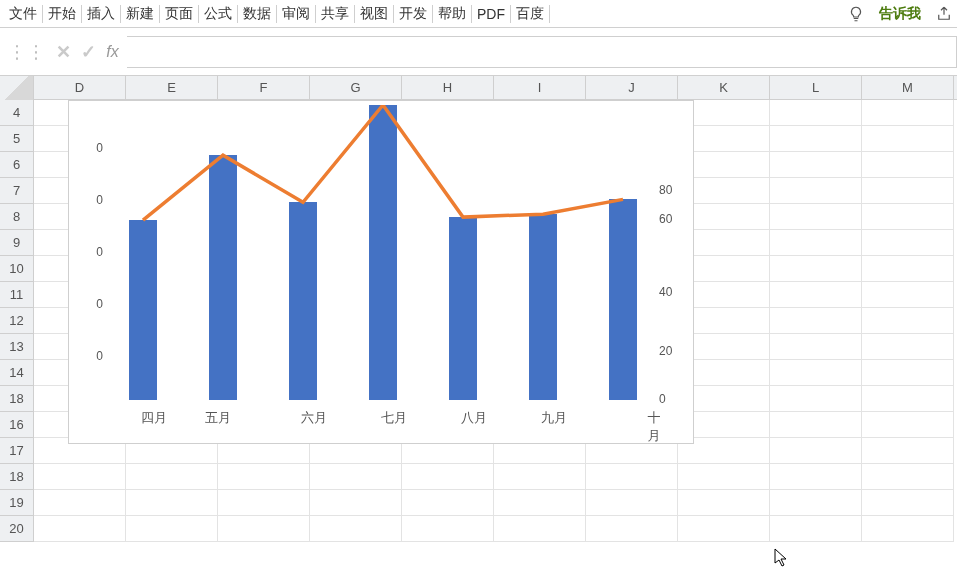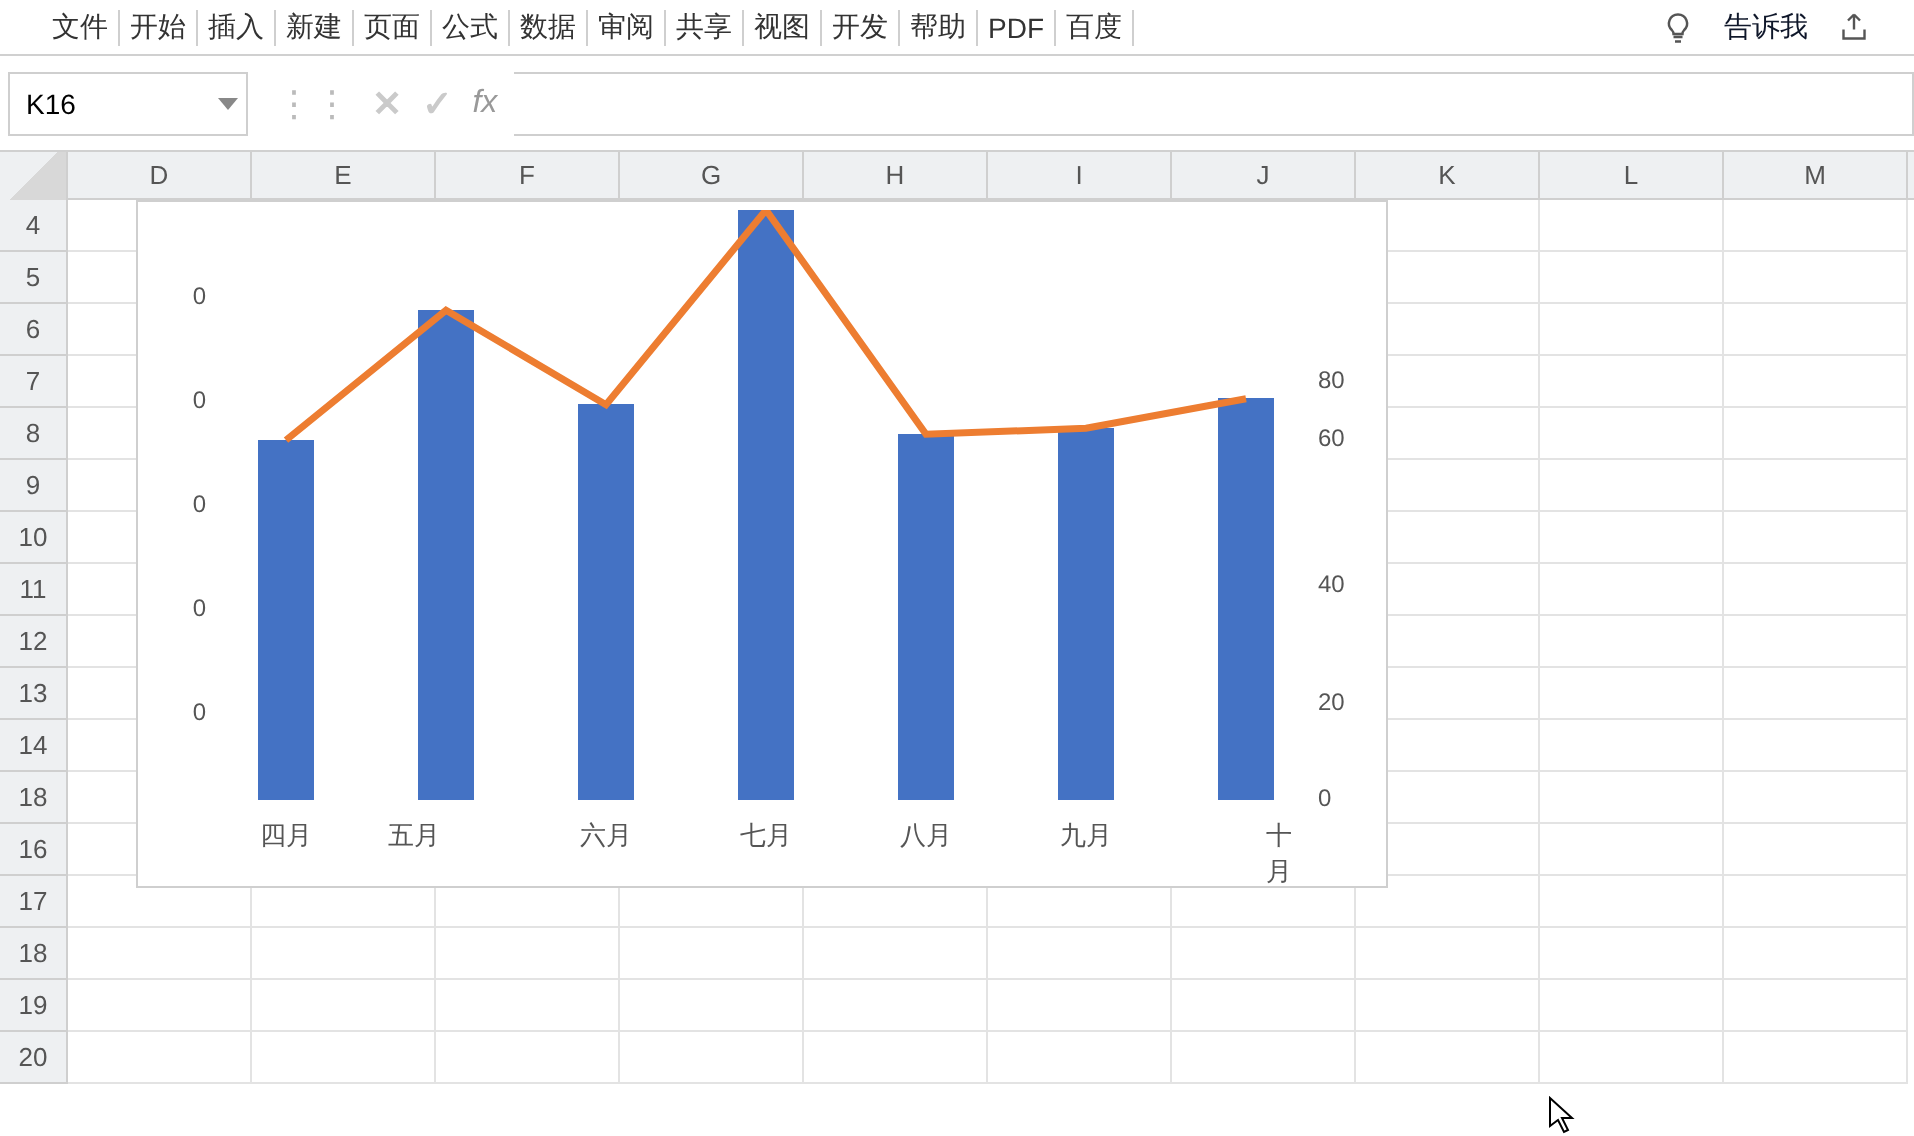--- a/index.html
+++ b/index.html
@@ -1,24 +1,24 @@
 <!DOCTYPE html>
 <html><head>
 <meta charset="utf-8">
 <style>
   * { box-sizing: border-box; margin: 0; padding: 0; }
   body { font-family: "Microsoft YaHei", Arial, sans-serif; font-size: 13px; background: #fff; width: 957px; height: 568px; overflow: hidden; position: relative; }
 
   
-  .menu-bar { display: flex; align-items: center; height: 28px; border-bottom: 1px solid #d0d0d0; padding: 0 21px; white-space: nowrap; }
+  .menu-bar { display: flex; align-items: center; height: 28px; border-bottom: 1px solid #d0d0d0; padding: 0 4px; white-space: nowrap; }
   .menu-item { padding: 4px 5px; font-size: 14px; color: #333; cursor: pointer; }
   .menu-sep { width: 1px; height: 18px; background: #cfcfcf; }
   .menu-spacer { flex: 1; }
   .bulb-icon svg, .share-icon svg { display:block; }
-  .tell-me { font-size: 14px; color: #0f172a; padding: 0 14px; }
+  .tell-me { font-size: 14px; color: #4d7c0f; padding: 0 14px; font-weight: bold; }
 
   
   .namebox-row { display: flex; align-items: center; height: 48px; border-bottom: 1px solid #d0d0d0; }
   .name-box { width: 120px; height: 32px; border: 1px solid #cfcfcf; display: flex; align-items: center; padding: 0 8px; margin: 0 6px 0 4px; position: relative; font-size: 14px; }
   .name-box .dd { position: absolute; right: 4px; top: 50%; transform: translateY(-50%); width: 0; height: 0; border-left: 5px solid transparent; border-right: 5px solid transparent; border-top: 6px solid #888; }
   .fx-controls { display: flex; align-items: center; gap: 10px; padding: 0 8px; color: #b5b5b5; }
   .fx-controls .dots { color:#bbb; font-size:18px; line-height:1; letter-spacing:1px; }
   .fx-controls .x-icon, .fx-controls .check-icon { font-size: 18px; color:#cacaca; font-weight:bold; }
   .fx-controls .fx { font-style: italic; font-size: 16px; color: #999; }
   .formula-input { flex: 1; height: 32px; border: 1px solid #cfcfcf; border-left: none; }
@@ -41,21 +41,21 @@
   .plot { position: absolute; left: 34px; top: 4px; width: 560px; height: 295px; }
   .bars { position: absolute; left: 0; bottom: 0; width: 100%; height: 100%; }
   .bar { position: absolute; bottom: 0; width: 28px; background: #4472C4; }
 
   .left-axis, .right-axis { position: absolute; top: 4px; height: 295px; width: 30px; font-size: 12px; color: #555; }
   .left-axis { left: 4px; text-align: right; }
   .right-axis { right: 4px; text-align: left; }
   .axis-tick { position: absolute; width: 100%; }
 
   .x-labels { position: absolute; left: 34px; bottom: 10px; width: 560px; height: 24px; }
-  .x-label { position: absolute; font-size: 13px; color: #555; transform: translateX(-50%); }
+  .x-label { position: absolute; font-size: 13px; color: #555; transform: translateX(-50%); margin-left: 11px; }
 
   svg.line-series { position: absolute; left: 0; top: 0; }
 
   
   .cursor { position: absolute; width: 16px; height: 20px; }
   .cursor svg { display:block; }
 </style>
 </head>
 <body>
 
@@ -96,24 +96,20 @@
   </span>
   <span class="tell-me">告诉我</span>
   <span class="share-icon">
     <svg width="18" height="18" viewBox="0 0 24 24" fill="none" stroke="#555" stroke-width="1.6">
         <path d="M12 3v10M12 3l-4 4M12 3l4 4M5 13v6h14v-6"></path>
       </svg>
   </span>
 </div>
 
 <div class="namebox-row">
-  <div class="name-box">
-    <span>K16</span>
-    <span class="dd"></span>
-  </div>
   <div class="fx-controls">
     <span class="dots">⋮⋮</span>
     <span class="x-icon">✕</span>
     <span class="check-icon">✓</span>
     <span class="fx">fx</span>
   </div>
   <div class="formula-input"></div>
 </div>
 
 <div class="sheet">

